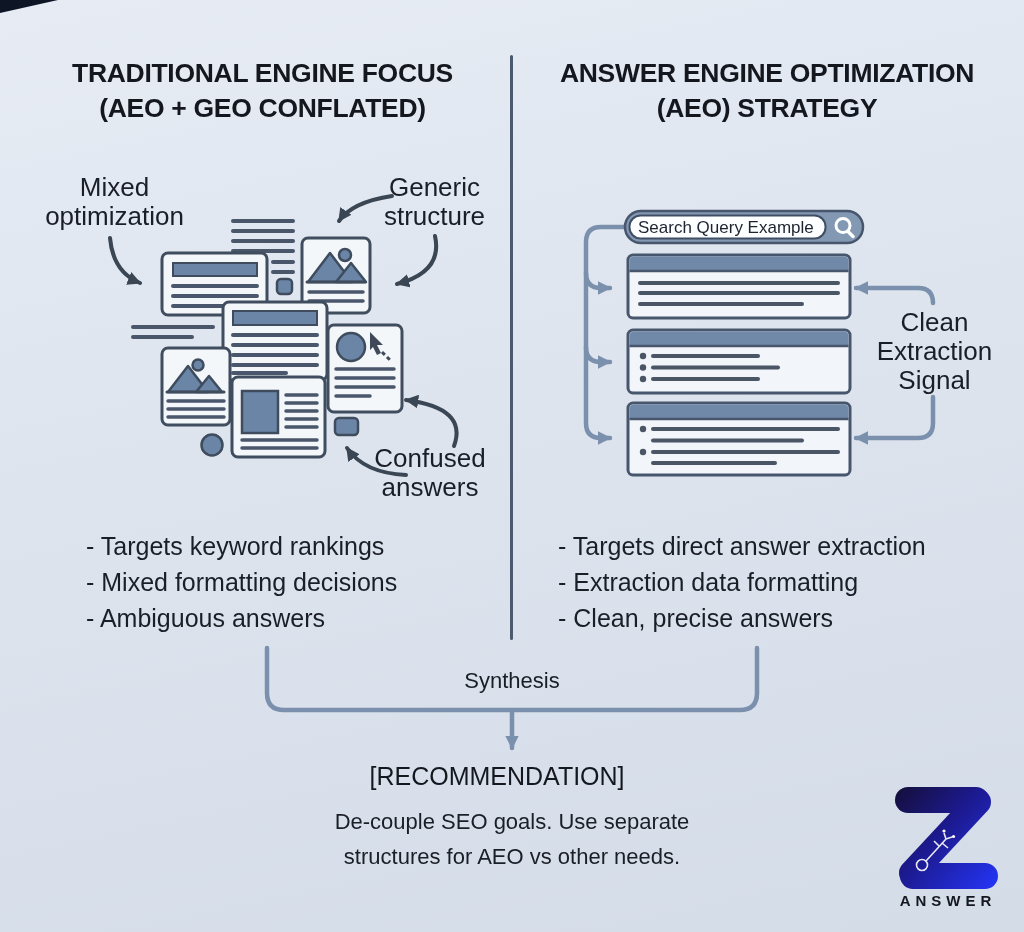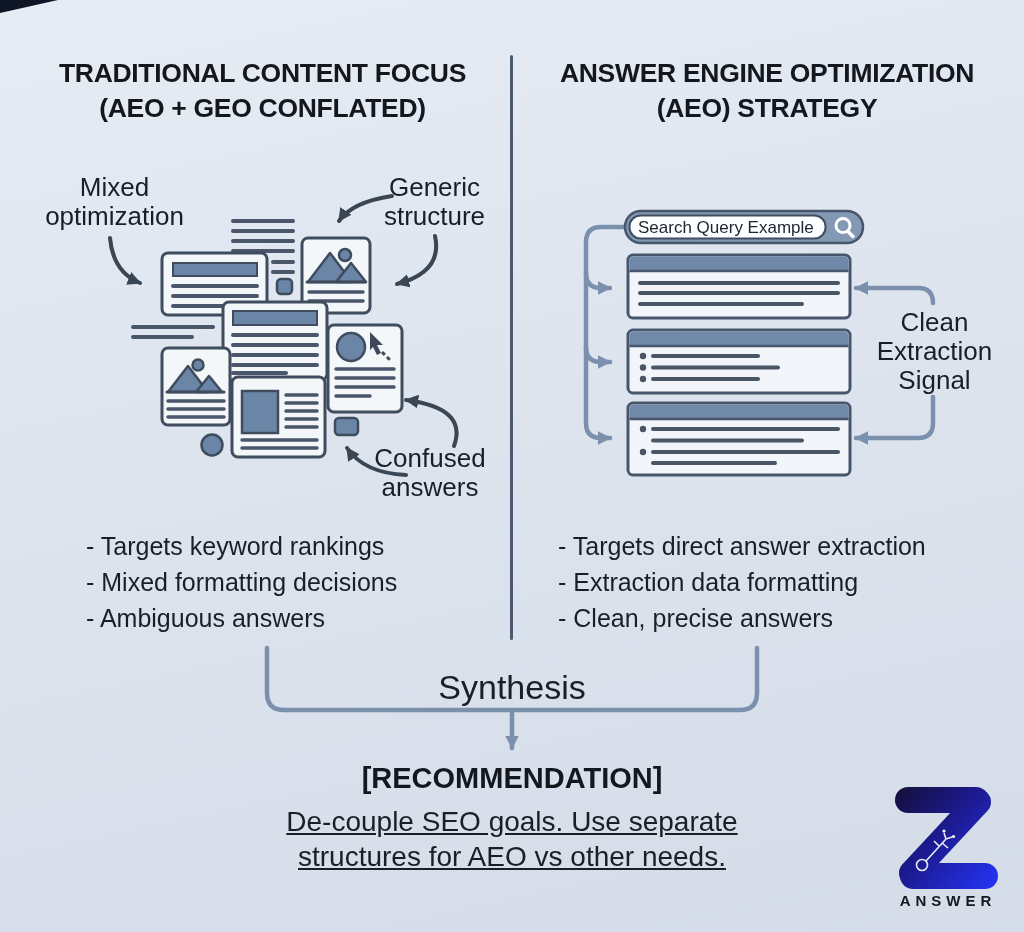--- a/index.html
+++ b/index.html
@@ -22,45 +22,45 @@
   .divider{
     position:absolute;left:510px;top:55px;width:3px;height:585px;
     background:#4b5b6f;border-radius:2px;
   }
   .corner{
     position:absolute;left:0;top:0;width:58px;height:13px;
     background:#0e1626;clip-path:polygon(0 0,100% 0,0 100%);
   }
   .synth-lbl{
     position:absolute;left:412px;top:668px;width:200px;text-align:center;
-    font-size:34px;color:#1a1e26;
+    font-size:22px;color:#1a1e26;
   }
   .rec-title{
-    position:absolute;left:262px;top:762px;width:500px;text-align:center;
-    font-size:29px;font-weight:bold;color:#14171e;
+    position:absolute;left:247px;top:762px;width:500px;text-align:center;
+    font-size:25px;font-weight:normal;color:#14171e;
   }
   .rec-body{
     position:absolute;left:212px;top:804px;width:600px;text-align:center;
-    font-size:28px;line-height:35px;color:#1a1e26;white-space:pre-line;text-decoration:underline;
+    font-size:22px;line-height:35px;color:#1a1e26;white-space:pre-line;
   }
   .brand{
     position:absolute;left:878px;top:892px;width:140px;text-align:center;
     font-size:15px;font-weight:bold;letter-spacing:5px;color:#14171f;
   }
   svg{display:block;}
   text{font-family:"Liberation Sans",sans-serif;}
 </style>
 </head>
 <body>
 
 <div id="canvas">
 
   <div class="corner"></div>
 
-  <div class="title" style="left:10px;top:56px;width:505px;">TRADITIONAL CONTENT FOCUS
+  <div class="title" style="left:10px;top:56px;width:505px;">TRADITIONAL ENGINE FOCUS
 (AEO + GEO CONFLATED)</div>
   <div class="title" style="left:518px;top:56px;width:498px;">ANSWER ENGINE OPTIMIZATION
 (AEO) STRATEGY</div>
 
   <div class="divider"></div>
 
   <svg class="abs" style="left:40px;top:160px;" width="470" height="350" viewBox="0 0 470 350">
     <defs>
       <marker id="mA" viewBox="0 0 10 10" refX="9" refY="5" markerWidth="3.4" markerHeight="3.4" orient="auto-start-reverse">
         <path d="M0,0 L10,5 L0,10 z" fill="#3a4654"></path>

